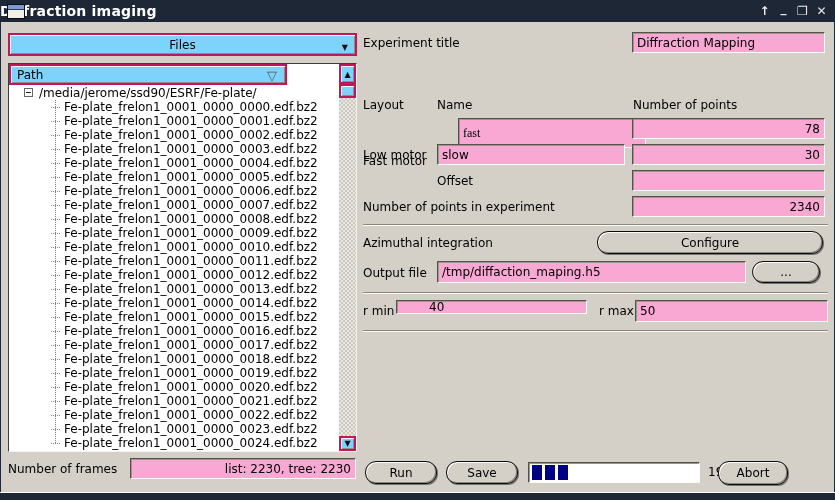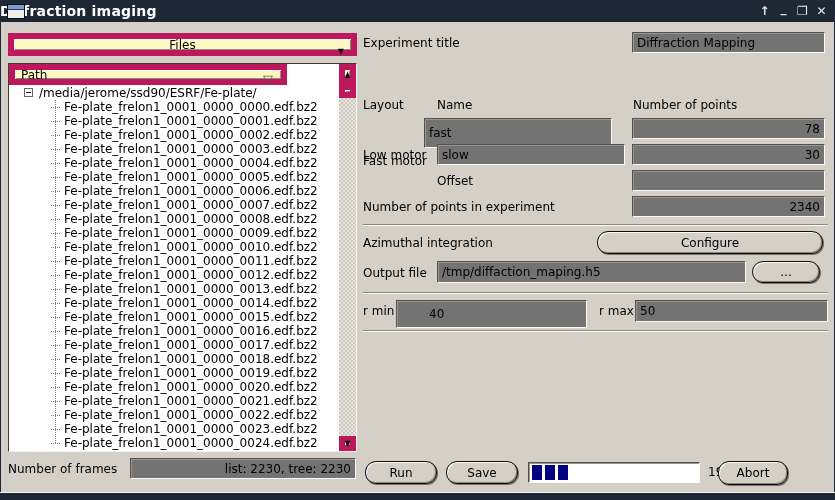--- a/index.html
+++ b/index.html
@@ -16,32 +16,32 @@
   .win-title{flex:1;text-align:left;color:#fff;font-weight:bold;font-size:14px;letter-spacing:.2px;}
   .win-controls{position:absolute;right:6px;top:0;height:22px;display:flex;align-items:center;gap:4px;}
   .win-btn{width:15px;height:18px;color:#e8e8ee;font-size:12px;font-weight:bold;display:flex;align-items:center;justify-content:center;cursor:default;}
   .win-btn.min span{transform:translateY(-3px);}
   
   .raised{
     background:#d4d0c8;border:1px solid #0d0d0d;
     box-shadow:inset 1px 1px 0 #fbfaf7, inset -1px -1px 0 #8a867e, 1px 1px 0 rgba(0,0,0,.45);
   }
   .flat-raised{
-    background:#fef9c3;border:6px solid #be185d;
+    background:#7dd3fc;border:2px solid #be185d;
     box-shadow:inset 1px 1px 0 #fbfaf7, inset -1px -1px 0 #908c84;
   }
   .sunken{
     background:#fff;border:1px solid #55524b;
     border-bottom-color:#fbfaf7;border-right-color:#fbfaf7;
     box-shadow:inset 1px 1px 0 #9a968e;
   }
   input.field{
     position:absolute;box-sizing:border-box;margin:0;padding:1px 4px;
     font-family:"DejaVu Sans", sans-serif;font-size:12px;color:#000;
-    background:#737373;border:1px solid #55524b;border-bottom-color:#fbfaf7;border-right-color:#fbfaf7;
+    background:#f9a8d4;border:1px solid #55524b;border-bottom-color:#fbfaf7;border-right-color:#fbfaf7;
     box-shadow:inset 1px 1px 0 #9a968e;outline:none;
   }
   input.num{text-align:right;}
   .lbl{position:absolute;white-space:nowrap;}
   .btn{
     position:absolute;box-sizing:border-box;display:flex;align-items:center;justify-content:center;
     font-size:12px;cursor:default;border-radius:11px;
   }
   .groove{position:absolute;height:0;border-top:1px solid #8b877f;border-bottom:1px solid #fbfaf7;}
   
@@ -214,21 +214,21 @@
   </div>
 
   <div class="lbl" style="left:363px;top:36px;">Experiment title</div>
   <input class="field" style="left: 632px; top: 32px; width: 193px; height: 21px;" value="Diffraction Mapping">
 
   <div class="lbl" style="left:363px;top:98px;">Layout</div>
   <div class="lbl" style="left:437px;top:98px;">Name</div>
   <div class="lbl" style="left:633px;top:98px;">Number of points</div>
 
   <div class="lbl" style="left:363px;top:122px;margin-top:32px;">Fast motor</div>
-  <input class="field" style="left: 424px; top: 118px; width: 188px; height: 30px;" value="fast">
+  <input class="field" style="left: 458px; top: 118px; width: 188px; height: 30px; font-family: Liberation Serif, serif;" value="fast">
   <input class="field num" style="left: 632px; top: 118px; width: 193px; height: 21px;" value="78">
 
   <div class="lbl" style="left:363px;top:148px;">Low motor</div>
   <input class="field" style="left: 437px; top: 144px; width: 188px; height: 21px;" value="slow">
   <input class="field num" style="left: 632px; top: 144px; width: 193px; height: 21px;" value="30">
 
   <div class="lbl" style="left:437px;top:174px;">Offset</div>
   <input class="field num" style="left: 632px; top: 170px; width: 193px; height: 21px;" value="">
 
   <div class="lbl" style="left:363px;top:200px;">Number of points in experiment</div>
@@ -239,21 +239,21 @@
   <div class="lbl" style="left:363px;top:236px;">Azimuthal integration</div>
   <div class="btn raised" style="left:597px;top:231px;width:226px;height:23px;">Configure</div>
 
   <div class="lbl" style="left:363px;top:266px;">Output file</div>
   <input class="field" style="left: 437px; top: 261px; width: 309px; height: 22px;" value="/tmp/diffaction_maping.h5">
   <div class="btn raised" style="left:752px;top:261px;width:68px;height:22px;">...</div>
 
   <div class="groove" style="left:363px;top:292px;width:465px;"></div>
 
   <div class="lbl" style="left:363px;top:304px;">r min</div>
-  <input class="field" style="left: 396px; top: 300px; width: 191px; height: 28px; padding-left: 32px;" value="40">
+  <input class="field" style="left: 396px; top: 300px; width: 191px; height: 14px; padding-left: 32px;" value="40">
   <div class="lbl" style="left:599px;top:304px;">r max</div>
   <input class="field" style="left: 635px; top: 300px; width: 193px; height: 22px;" value="50">
 
   <div class="groove" style="left:363px;top:330px;width:465px;"></div>
 
   <div class="lbl" style="left:8px;top:462px;">Number of frames</div>
   <input class="field num" style="left: 130px; top: 458px; width: 226px; height: 21px;" value="list: 2230, tree: 2230">
 
   <div class="btn raised" style="left:365px;top:461px;width:72px;height:23px;">Run</div>
   <div class="btn raised" style="left:446px;top:461px;width:72px;height:23px;">Save</div>

